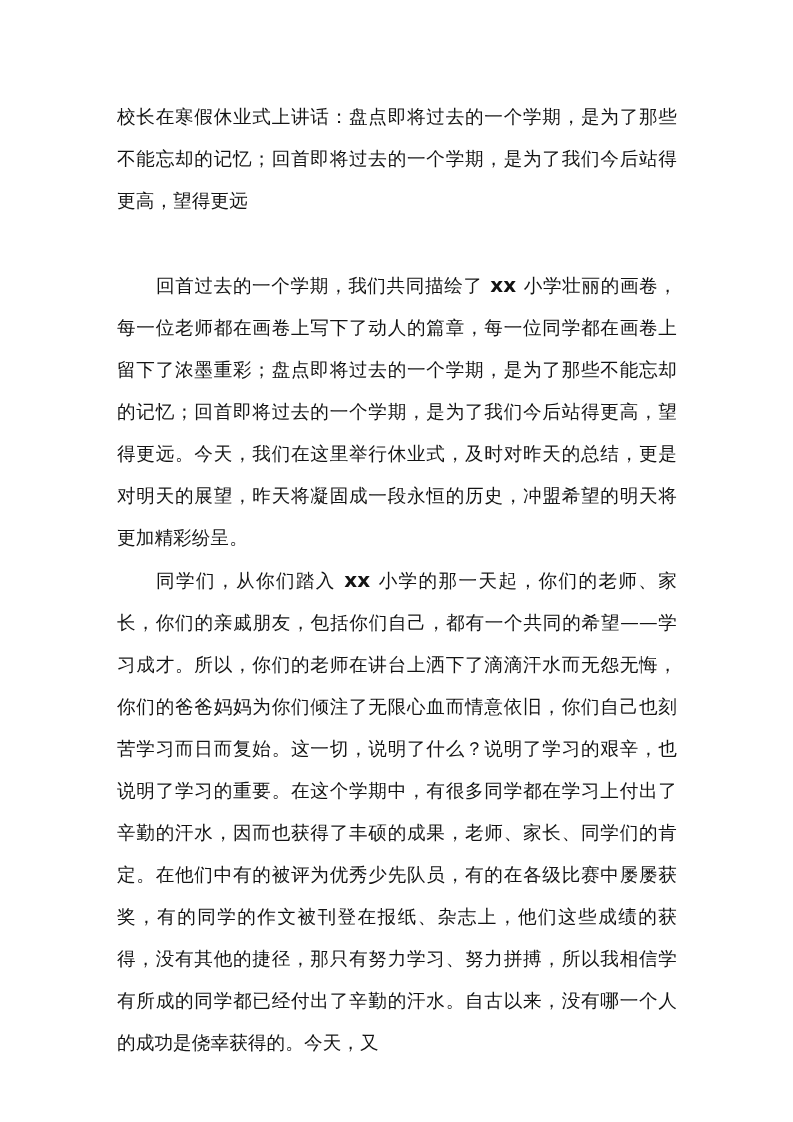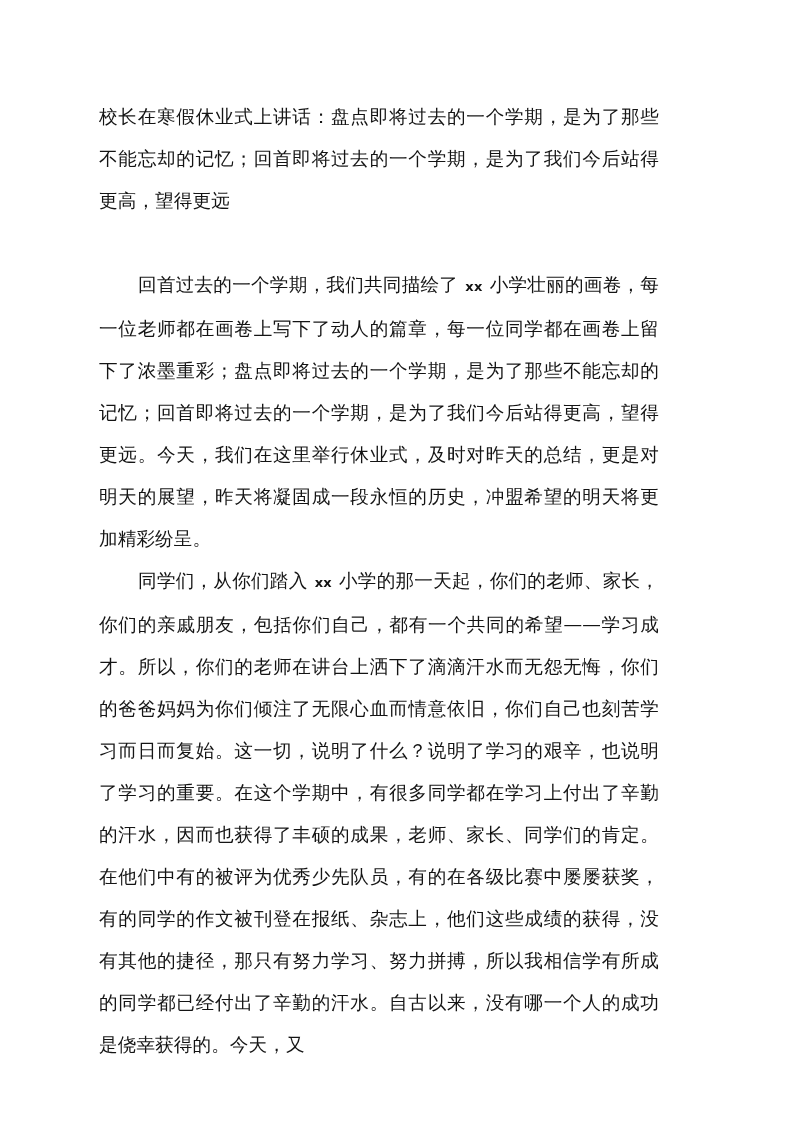--- a/index.html
+++ b/index.html
@@ -19,21 +19,21 @@
   .page {
     position: relative;
     width: 793px;
     height: 1122px;
     background: #ffffff;
     box-sizing: border-box;
   }
 
   .doc-body {
     position: absolute;
-    left: 99px;
+    left: 117px;
     top: 96px;
     width: 560px;
   }
 
   
   .para {
     margin: 0;
     font-size: 18.6px;
     line-height: 42px;
     text-align: justify;
@@ -57,21 +57,21 @@
 
   
   .spacer-line {
     height: 42px;
   }
 
   
   .latin {
     font-family: "DejaVu Sans", "Liberation Sans", sans-serif;
     font-weight: 700;
-    font-size: 13px;
+    font-size: 20px;
     letter-spacing: 0.2px;
     padding: 0 1px;
   }
 </style>
 </head>
 <body>
 
 <div class="page">
   <div class="doc-body">
 

